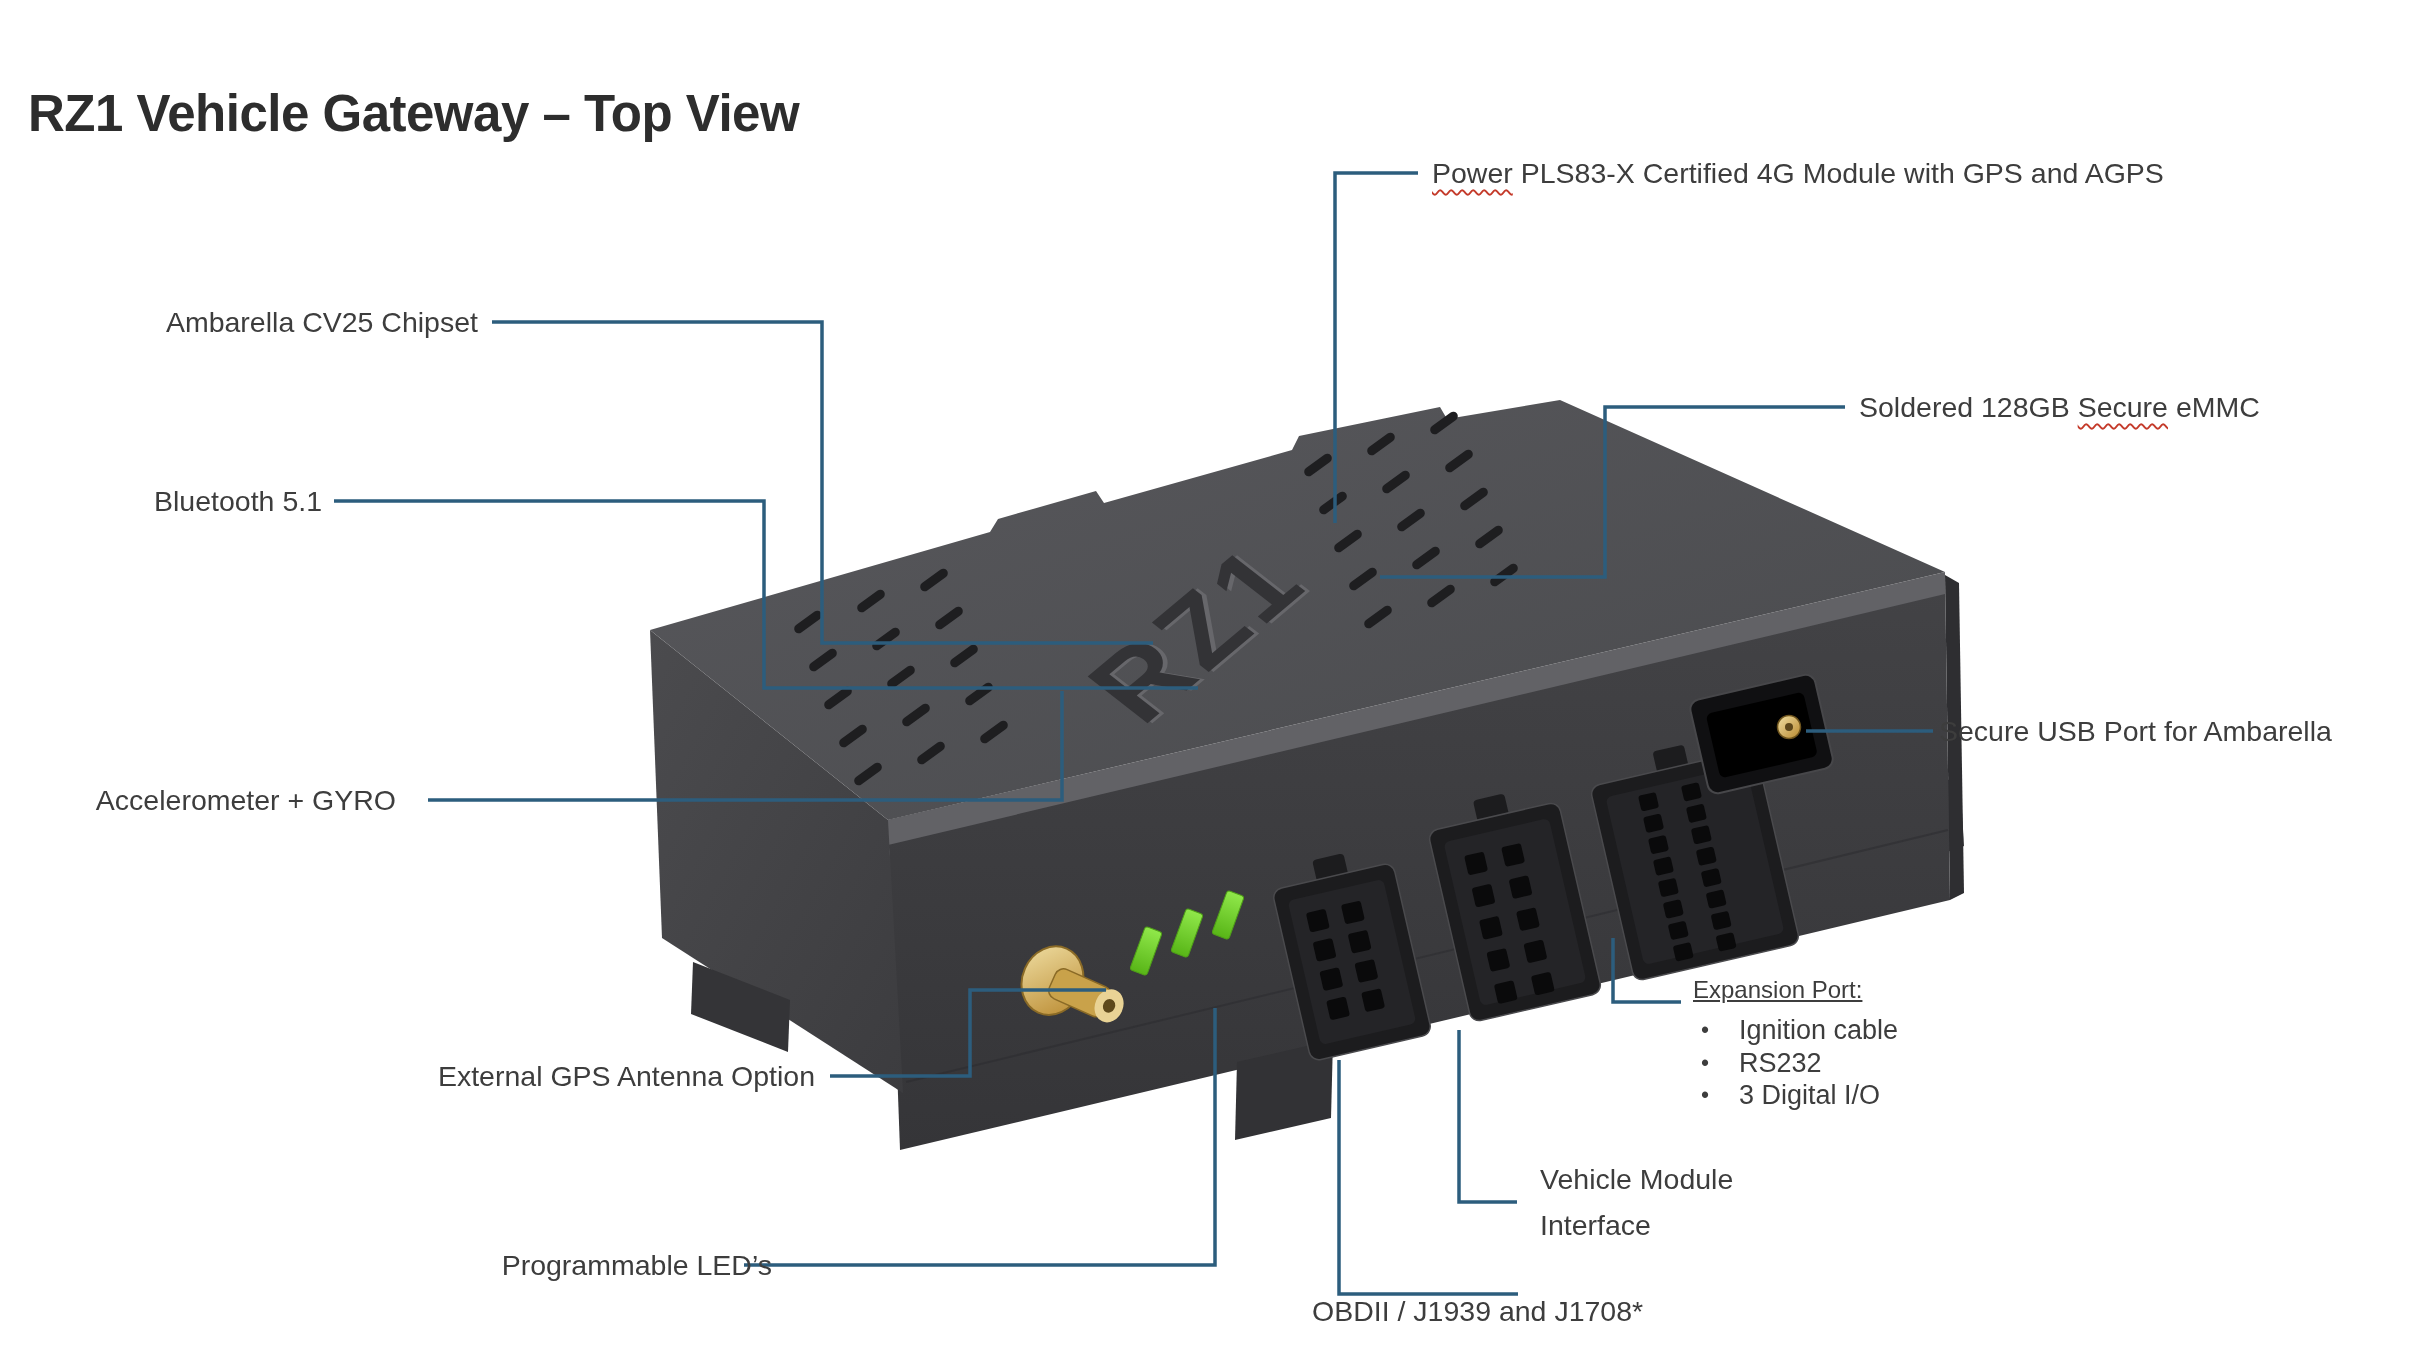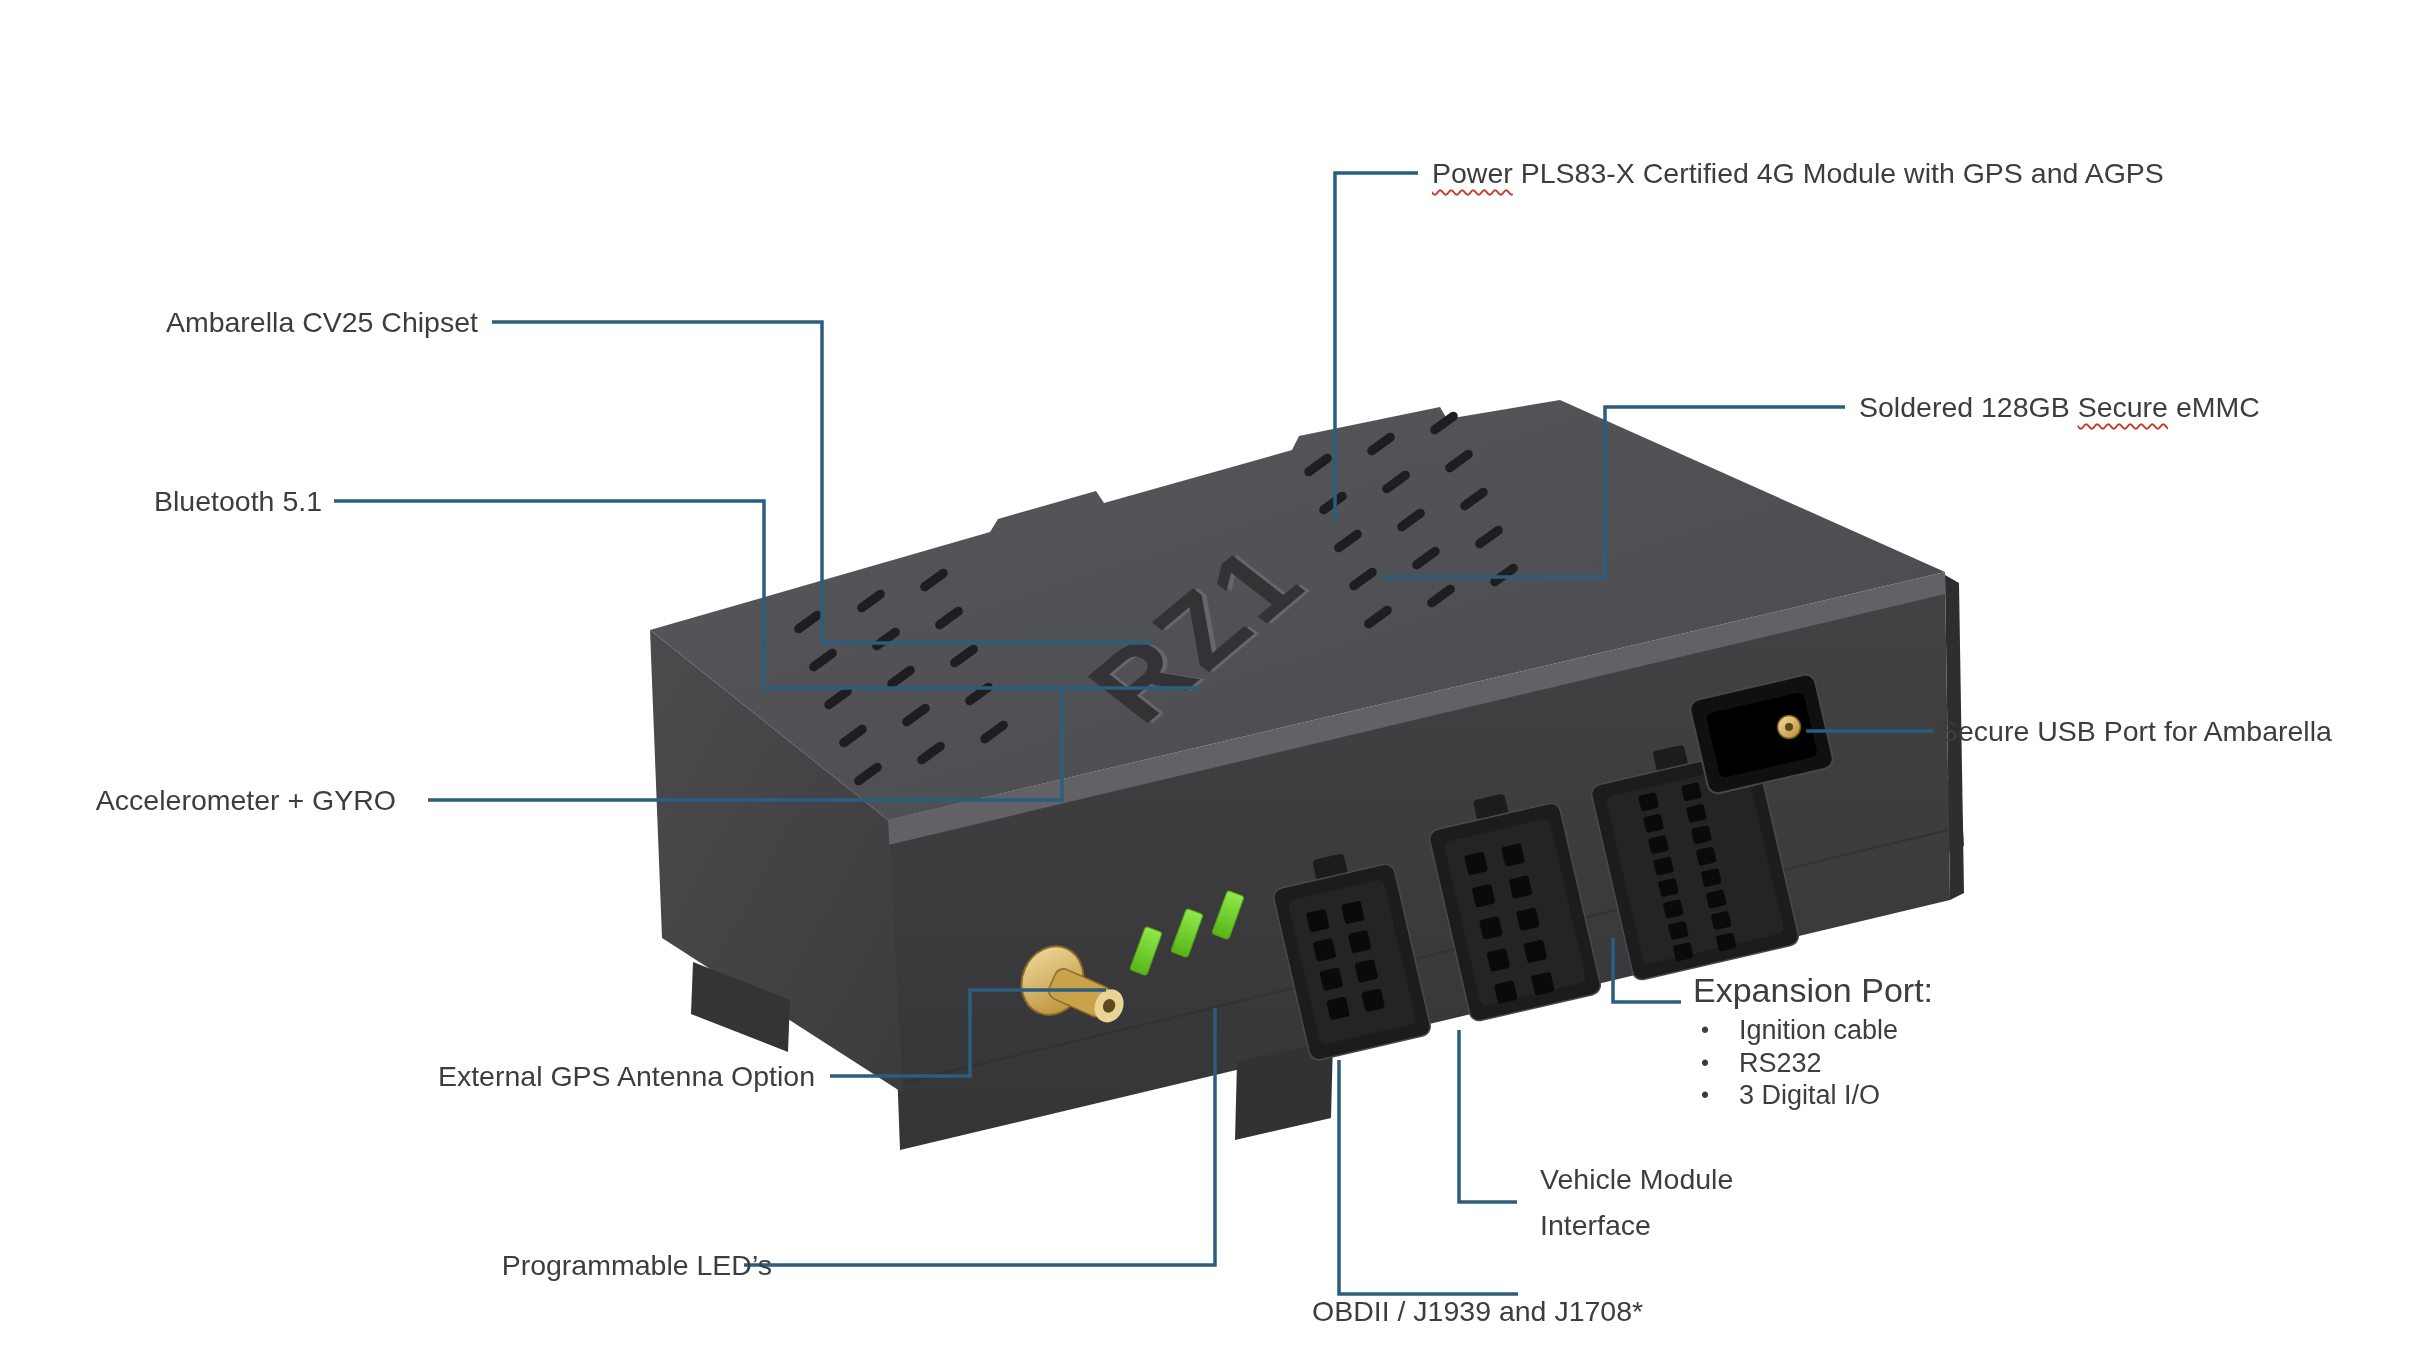--- a/index.html
+++ b/index.html
@@ -5,31 +5,32 @@
   html,body{margin:0;padding:0;background:#ffffff;}
   .stage{position:relative;width:2410px;height:1366px;background:#fff;overflow:hidden;
          font-family:"Liberation Sans",sans-serif;}
   #scene{position:absolute;left:0;top:0;width:2410px;height:1366px;}
   .title{position:absolute;left:28px;top:84px;margin:0;font-size:51px;font-weight:700;
          letter-spacing:-0.5px;color:#2d2d2d;white-space:nowrap;}
   .callout{position:absolute;color:#3d3d3d;font-size:28.5px;line-height:46px;white-space:nowrap;}
   .callout.right{text-align:right;}
   .wavy{text-decoration-line:underline;text-decoration-style:wavy;
         text-decoration-color:#c43a2a;text-decoration-thickness:1.5px;text-underline-offset:6px;}
-  .co-heading{font-size:34px;line-height:36px;}
+  .co-heading{font-size:24px;line-height:36px;text-decoration:underline;}
   .co-bullets{margin:6px 0 0 0;padding:0;list-style:none;font-size:27px;line-height:32.5px;}
   .co-bullets li{position:relative;padding-left:46px;}
   .co-bullets li::before{content:"\2022";position:absolute;left:8px;top:0;font-size:23px;}
   svg text.logo{font-family:"Liberation Sans",sans-serif;font-weight:700;font-size:108px;letter-spacing:6px;}
 </style>
 </head>
 <body>
 
 <div class="stage">
 
+  <h1 class="title">RZ1 Vehicle Gateway – Top View</h1>
 
   <svg id="scene" viewBox="0 0 2410 1366">
     <defs>
       <linearGradient id="gTop" x1="0" y1="0" x2="1" y2="1">
         <stop offset="0" stop-color="#58585c"></stop>
           <stop offset="1" stop-color="#494a4d"></stop>
       </linearGradient>
       <linearGradient id="gFront" x1="0" y1="0" x2="0" y2="1">
         <stop offset="0" stop-color="#434346"></stop>
           <stop offset="1" stop-color="#353538"></stop>

